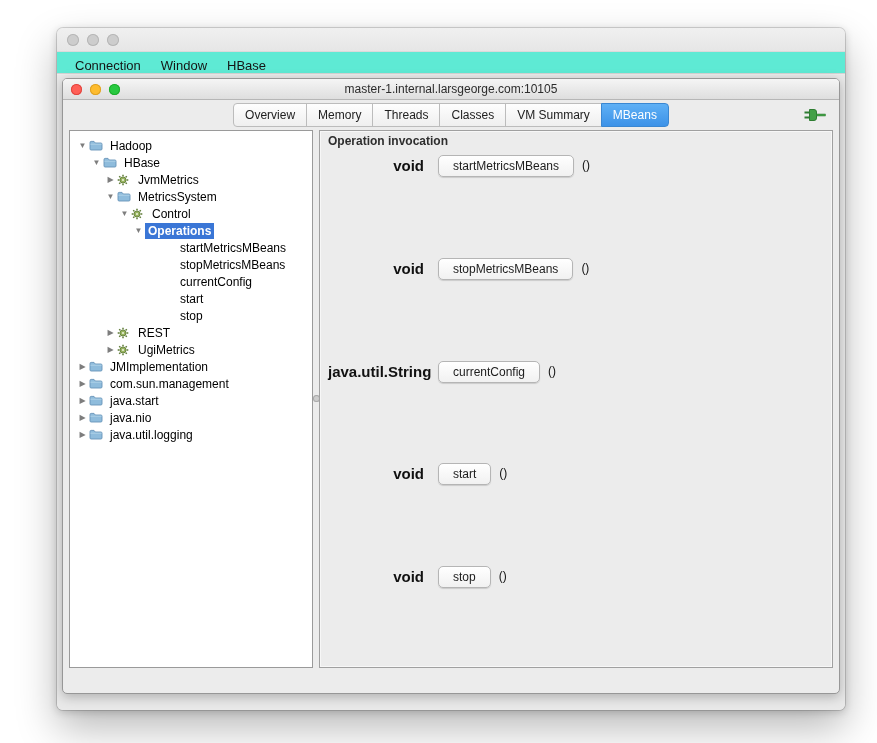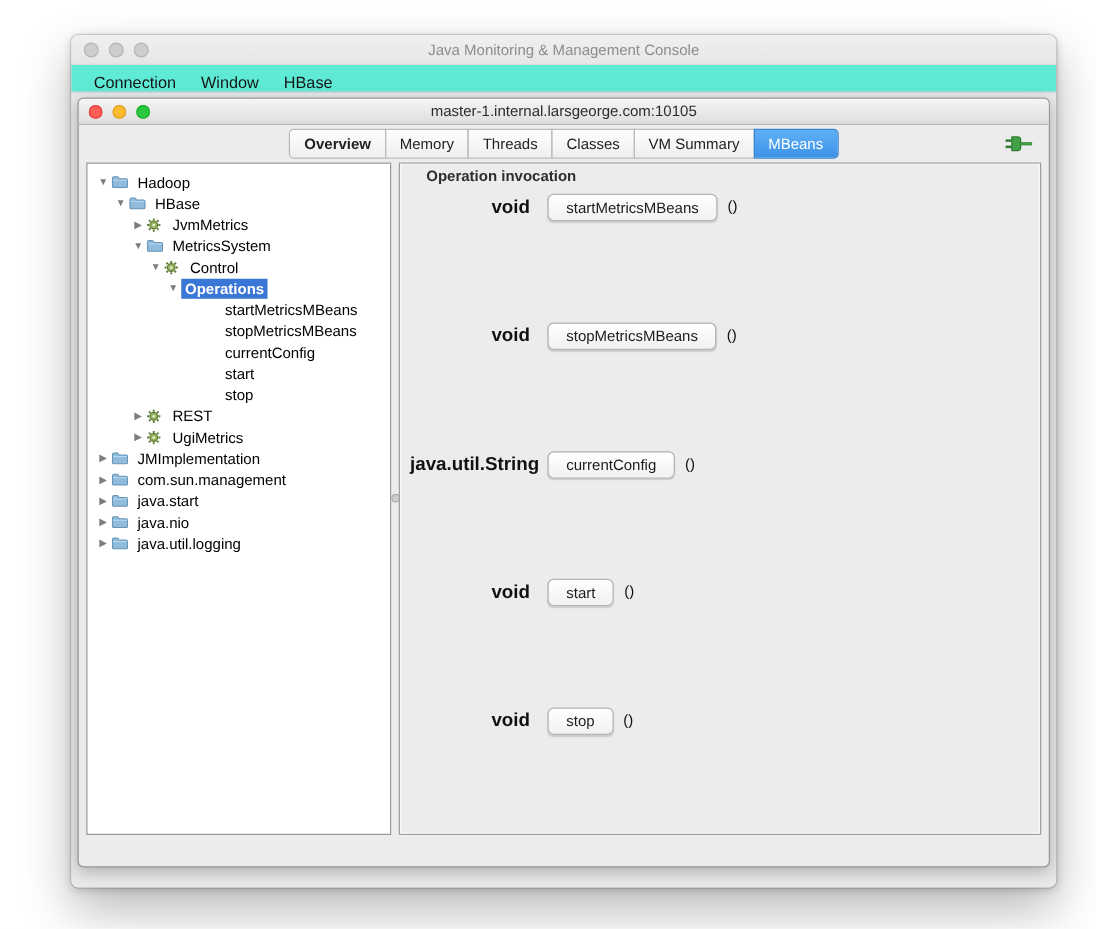--- a/index.html
+++ b/index.html
@@ -37,35 +37,35 @@
   .inner-titlebar { position:relative; height:21px; background:linear-gradient(#f5f5f5,#dedede);
     border-bottom:1px solid #b6b6b6; display:flex; align-items:center; justify-content:center; }
   .inner-titlebar .lights { top:5px; left:8px; }
   .inner-title { font-size:12px; color:#2c2c2c; }
 
   
   .tabbar { position:relative; height:30px; display:flex; align-items:center; justify-content:center; }
   .tabs { display:flex; }
   .tab { font-size:12px; color:#222; padding:4px 11px; background:linear-gradient(#fefefe,#efefef);
     border:1px solid #bcbcbc; margin-left:-1px; }
-  .tab:first-child { border-radius:4px 0 0 4px; margin-left:0;font-weight:bold; }
+  .tab:first-child { border-radius:4px 0 0 4px; margin-left:0; }
   .tab:last-child  { border-radius:0 4px 4px 0; }
   .tab.selected { background:linear-gradient(#5fb0f5,#3c92e8); border-color:#3a87d2; color:#fff; }
   .connected-icon { position:absolute; right:13px; top:8px; width:22px; height:14px; }
 
   
   .content { position:absolute; top:51px; left:6px; right:6px; bottom:25px; }
   .tree-panel { position:absolute; left:0; top:0; bottom:0; width:244px; background:#ffffff;
     border:1px solid #9a9a9a; overflow:hidden; }
   .divider-dot { position:absolute; left:244px; top:50%; margin-top:-4px; width:7px; height:7px;
     border-radius:50%; background:#cdcdcd; box-shadow:inset 0 0 0 1px #a9a9a9; }
   .ops-panel { position:absolute; left:250px; right:0; top:0; bottom:0; background:#ececec;
     border:1px solid #a0a0a0; }
   .ops-panel::after { content:''; position:absolute; inset:0; border:1px solid rgba(255,255,255,.6); pointer-events:none; }
-  .ops-title { position:absolute; top:3px; left:21px; font-size:12px; font-weight:bold; color:#2e2e2e; z-index:2; }
+  .ops-title { position:absolute; top:3px; left:8px; font-size:12px; font-weight:bold; color:#2e2e2e; z-index:2; }
 
   
   .tree { padding-top:6px; font-size:12px; color:#000; }
   .tree-row { height:17px; display:flex; align-items:center; white-space:nowrap; }
   .expander { width:13px; flex:none; text-align:center; color:#7d7d7d; font-size:8px; line-height:17px; }
   .tree-icon { width:18px; flex:none; display:flex; align-items:center; }
   .tree-label { padding:1px 3px; }
   .tree-row.selected .tree-label { background:#3a76d6; color:#ffffff;font-weight:bold; }
 
   
@@ -84,21 +84,20 @@
 
 <div class="stage">
   <div class="outer-window">
 
     <div class="outer-titlebar">
       <div class="lights">
         <span class="light inactive"></span>
         <span class="light inactive"></span>
         <span class="light inactive"></span>
       </div>
-      <span class="outer-title">Java Monitoring &amp; Management Console</span>
     </div>
 
     <div class="menubar">
         <div class="menu-item">Connection</div>
         <div class="menu-item">Window</div>
         <div class="menu-item">HBase</div>
       </div>
 
     <div class="outer-body">
       <div class="inner-window">

